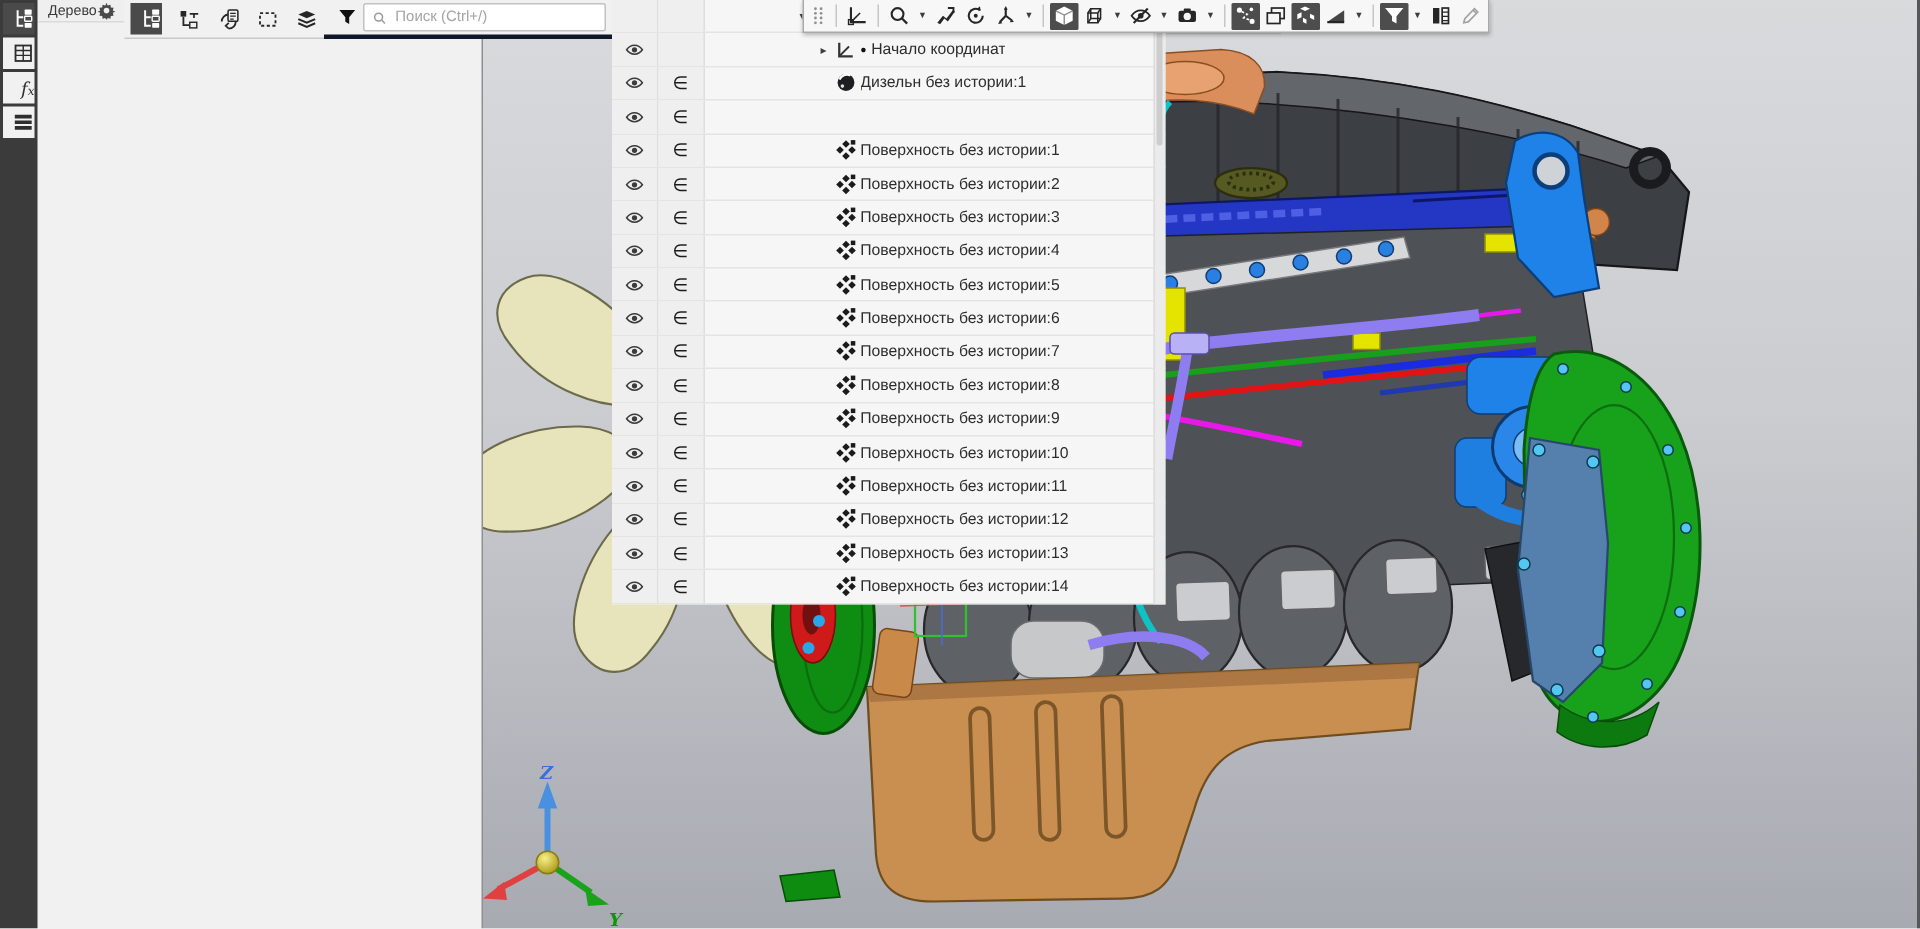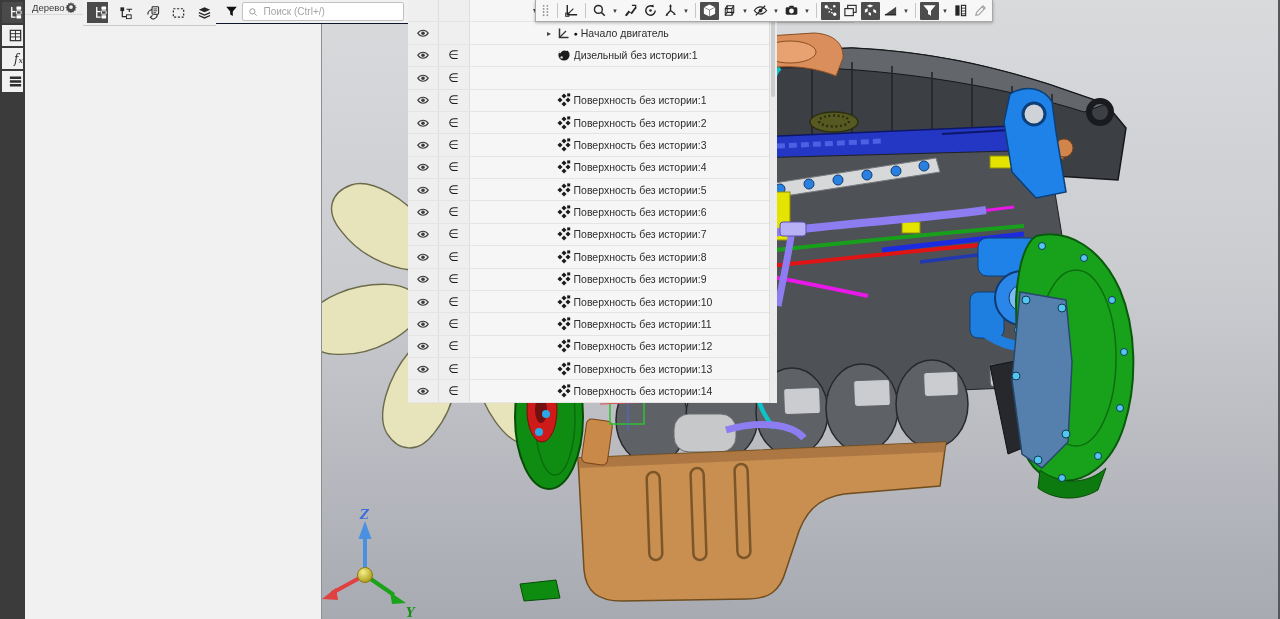--- a/index.html
+++ b/index.html
@@ -26,21 +26,21 @@
   .gear{width:12px;height:12px;color:#4a4a4a;cursor:pointer;}
   .gear svg{width:12px;height:12px;}
 
   .tree-toolbar{height:25px;display:flex;align-items:center;gap:5px;padding:0 4px;flex:0 0 auto;
                 border-bottom:1px solid #c9c9c9;background:#f1f1f1;}
   .ttb-btn{width:21px;height:21px;color:#262626;cursor:pointer;}
   .ttb-btn.active{background:#4a4a4a;color:#fff;}
   .ttb-btn svg{width:15px;height:15px;}
 
   .search-row{height:23px;display:flex;align-items:center;gap:4px;padding:0 4px 0 3px;flex:0 0 auto;
-              border-bottom:1px solid #0f172a;background:#f1f1f1;}
+              border-bottom:3px solid #0f172a;background:#f1f1f1;}
   .funnel-btn{width:19px;height:19px;color:#101010;cursor:pointer;}
   .funnel-btn svg{width:13px;height:13px;}
   .search-box{flex:1;height:17px;background:#fff;border:1px solid #c2c2c2;border-radius:2px;
               display:flex;align-items:center;gap:4px;padding:0 5px;}
   .search-box svg{width:10px;height:10px;color:#9a9a9a;flex:0 0 auto;}
   .search-box input{border:none;outline:none;flex:1;font-size:10px;color:#444;background:transparent;
                     font-family:"Liberation Sans",sans-serif;}
   .search-box input::placeholder{color:#a4a4a4;}
 
   .tree-rows{position:relative;height:403px;flex:0 0 auto;background:#f6f6f6;overflow:hidden;}
@@ -209,41 +209,41 @@
         <div class="cell-mem"></div>
         <div class="row-body" style="padding-left: 75px;">
           <span class="expander">▸</span>
           <span class="row-icon c">
             <svg viewBox="0 0 14 14">
               <path d="M2.5 2.5v9h9" fill="none" stroke="#333" stroke-width="1.5"></path>
               <path d="M2.5 11.5L9 5" stroke="#333" stroke-width="1.2"></path>
             </svg>
           </span>
           <span class="bullet">●</span>
-          <span class="rlabel">Начало двигатель</span>
+          <span class="rlabel">Начало координат</span>
         </div>
       </div>
       <div class="trow">
         <div class="cell-eye">
           <svg viewBox="0 0 16 16">
             <path d="M2 8.2s2.4-3.4 6-3.4 6 3.4 6 3.4-2.4 3.4-6 3.4S2 8.2 2 8.2z" fill="none" stroke="#3c3c3c" stroke-width="1.2"></path>
             <circle cx="8" cy="8.2" r="2" fill="#3c3c3c"></circle>
           </svg>
         </div>
         <div class="cell-mem">∈</div>
         <div class="row-body" style="padding-left: 75px;">
           <span class="expander"></span>
           <span class="row-icon c">
             <svg viewBox="0 0 14 14">
               <circle cx="7" cy="7" r="5.6" fill="#1e1e20"></circle>
               <path d="M2.6 5A5.6 5.6 0 0 1 10 2.2" fill="none" stroke="#fff" stroke-width="1.6"></path>
               <circle cx="4.6" cy="9.4" r="1.2" fill="#fff" opacity=".85"></circle>
             </svg>
           </span>
-          <span class="rlabel">Дизельный без истории:1</span>
+          <span class="rlabel">Дизельн без истории:1</span>
         </div>
       </div>
       <div class="trow">
         <div class="cell-eye">
           <svg viewBox="0 0 16 16">
             <path d="M2 8.2s2.4-3.4 6-3.4 6 3.4 6 3.4-2.4 3.4-6 3.4S2 8.2 2 8.2z" fill="none" stroke="#3c3c3c" stroke-width="1.2"></path>
             <circle cx="8" cy="8.2" r="2" fill="#3c3c3c"></circle>
           </svg>
         </div>
         <div class="cell-mem">∈</div>

